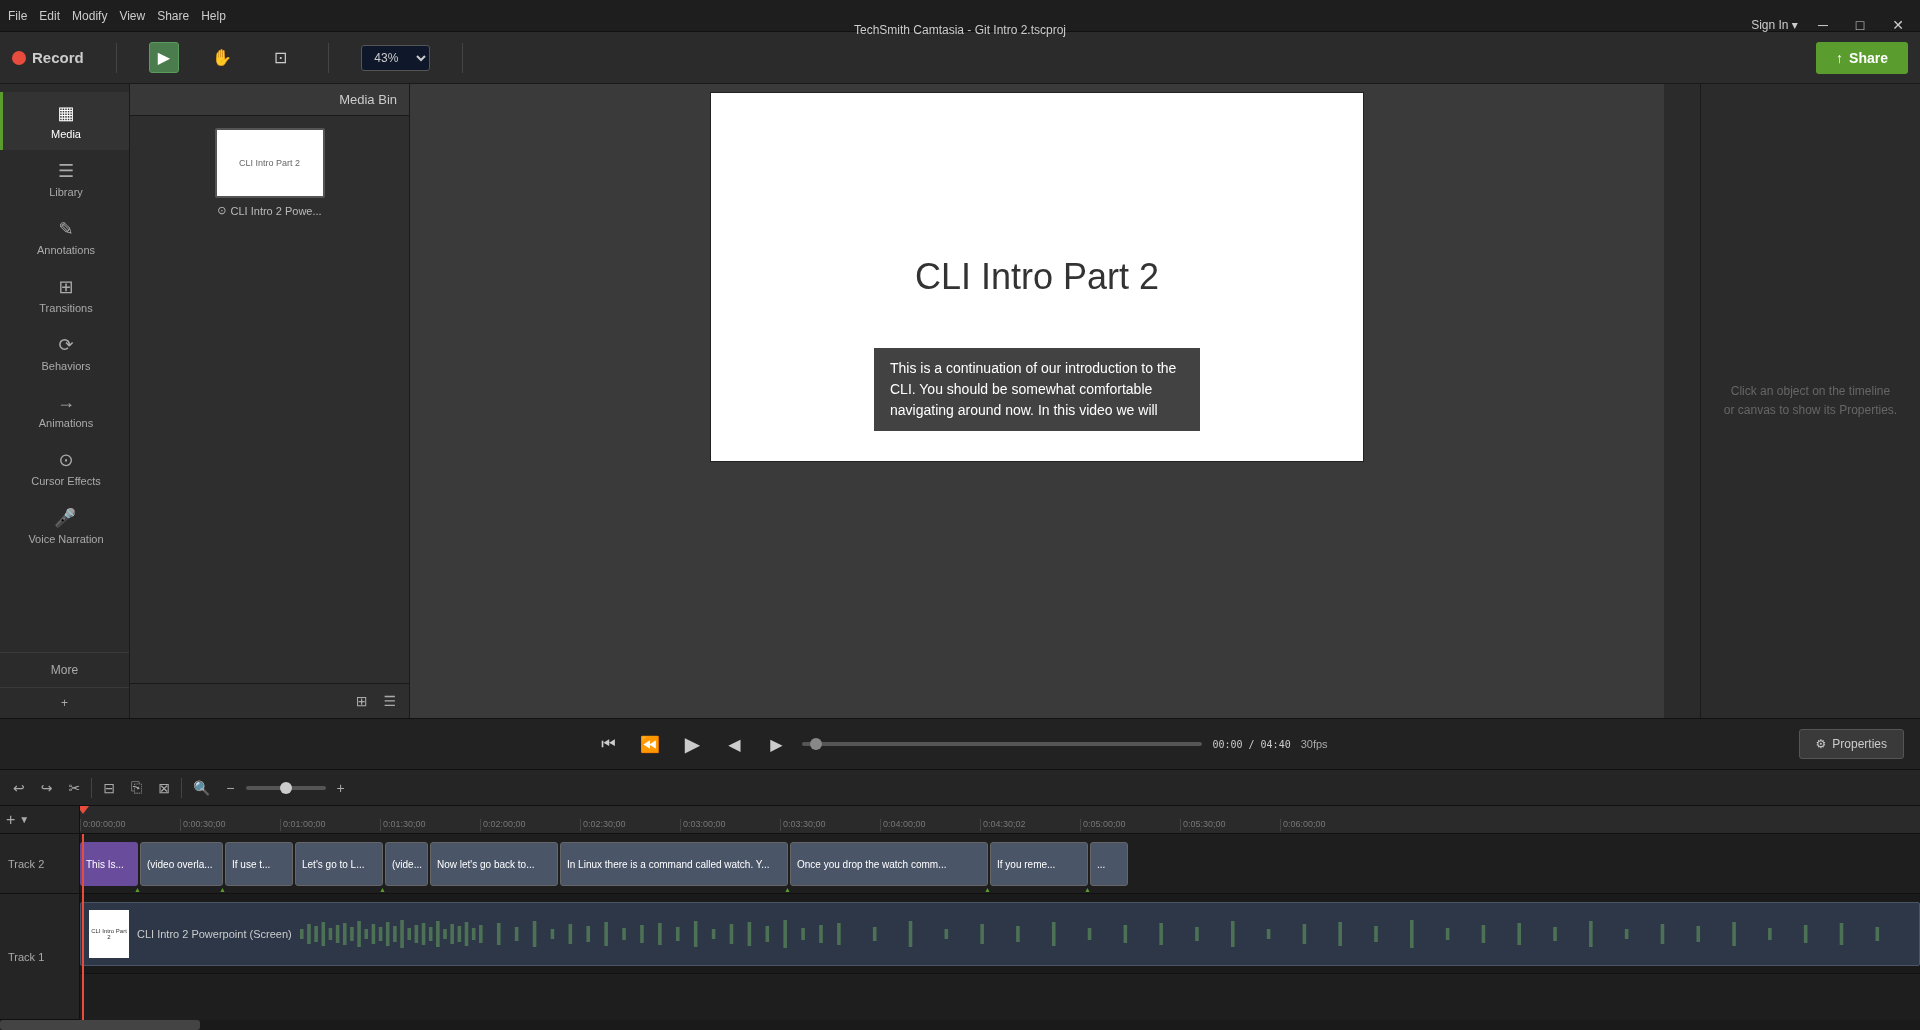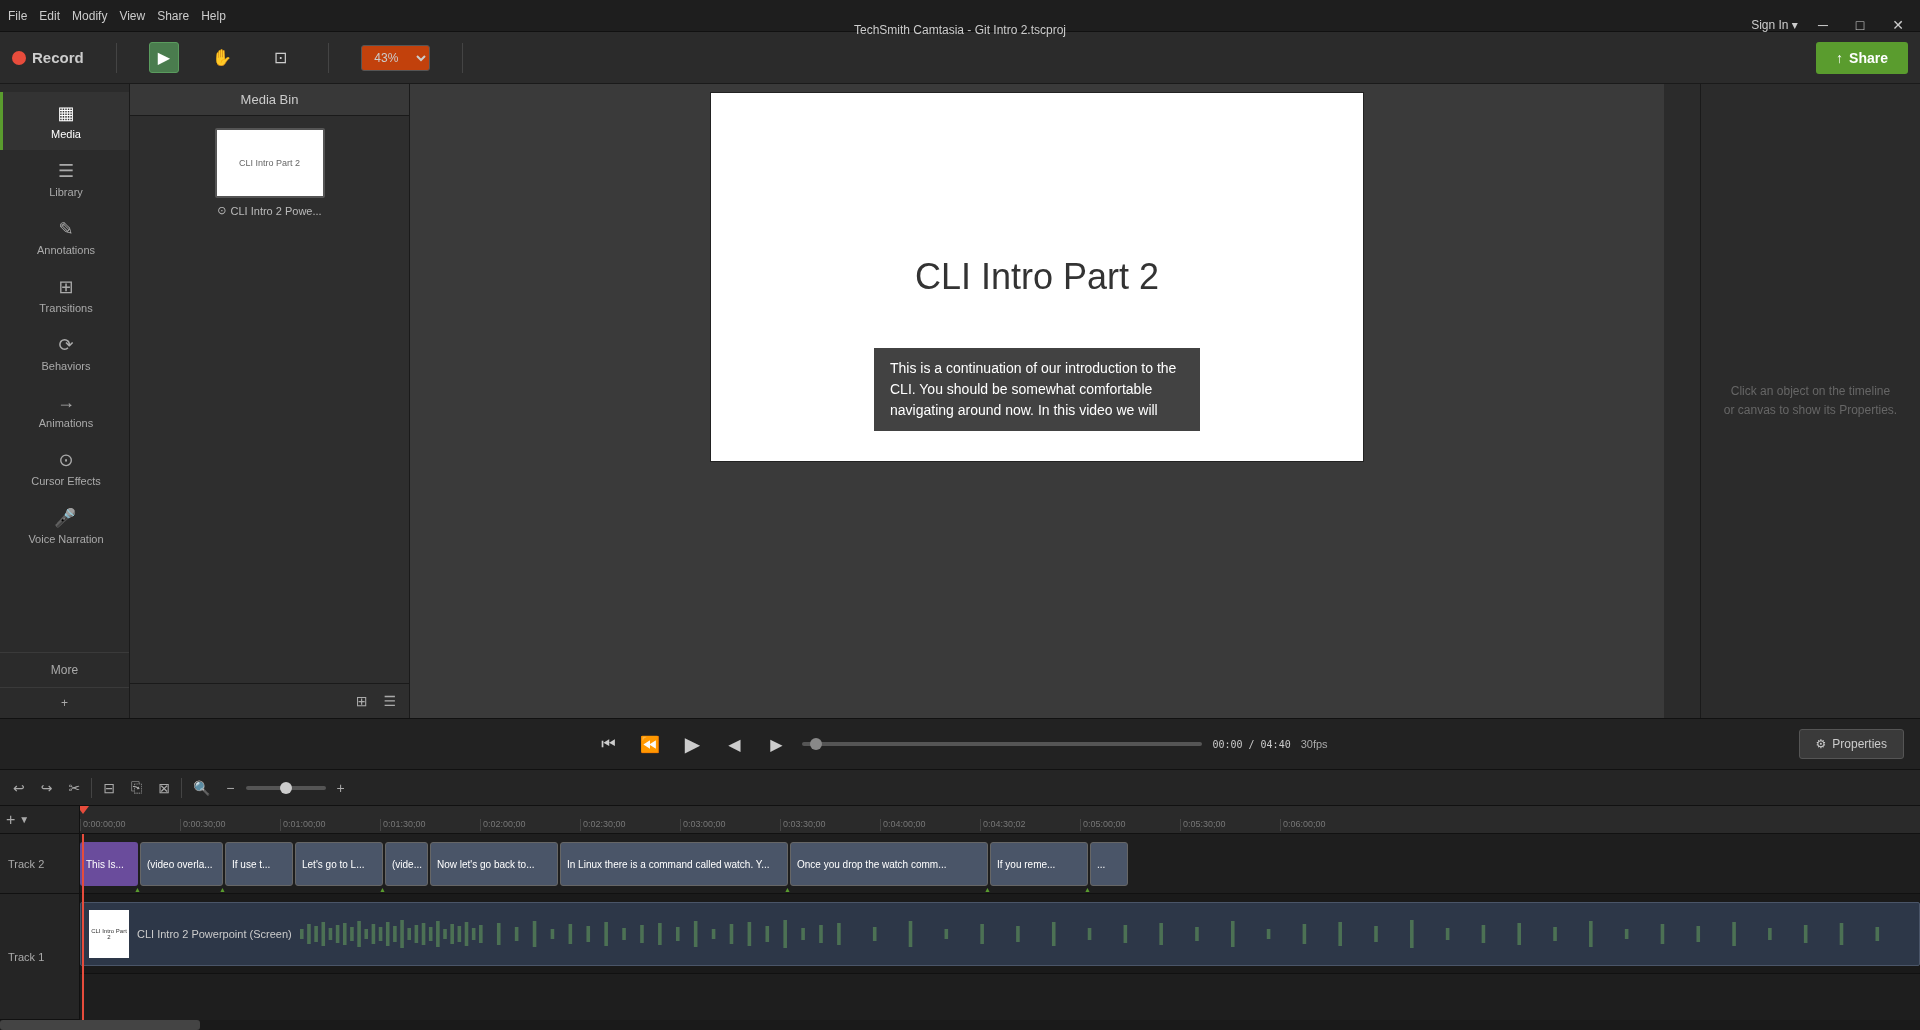--- a/index.html
+++ b/index.html
@@ -12,38 +12,38 @@
     #titlebar .title { position: absolute; left: 50%; transform: translateX(-50%); font-size: 12px; color: #ccc; margin-top: 28px; }
     #titlebar .win-btn { background: none; border: none; color: #ccc; font-size: 14px; cursor: pointer; padding: 2px 8px; }
 
     
     #toolbar { background: #2b2b2b; height: 52px; display: flex; align-items: center; padding: 0 12px; gap: 24px; border-bottom: 1px solid #1a1a1a; flex-shrink: 0; }
     .record-btn { display: flex; align-items: center; gap: 6px; color: #ccc; font-size: 15px; font-weight: bold; }
     .record-dot { width: 14px; height: 14px; border-radius: 50%; background: #e74c3c; }
     .toolbar-sep { width: 1px; height: 30px; background: #444; margin: 0 8px; }
     .tool-btn { background: none; border: 1px solid transparent; color: #ccc; padding: 5px 8px; cursor: pointer; border-radius: 3px; font-size: 16px; }
     .tool-btn.active { background: #4a7c4e; border-color: #5a9c5e; color: #fff; }
-    .zoom-select { background: #c2410c; border: 1px solid #555; color: #ccc; padding: 4px 8px; border-radius: 3px; font-size: 12px; cursor: pointer; }
+    .zoom-select { background: #0f172a; border: 1px solid #555; color: #ccc; padding: 4px 8px; border-radius: 3px; font-size: 12px; cursor: pointer; }
     .share-btn { margin-left: auto; background: #5a9c2e; border: none; color: #fff; padding: 8px 20px; border-radius: 3px; font-size: 14px; font-weight: bold; cursor: pointer; display: flex; align-items: center; gap: 6px; }
     .sign-in { color: #ccc; font-size: 12px; cursor: pointer; display: flex; align-items: center; gap: 4px; }
 
     
     #main { display: flex; flex: 1; overflow: hidden; }
 
     
     #sidebar { width: 130px; background: #2b2b2b; border-right: 1px solid #1a1a1a; display: flex; flex-direction: column; flex-shrink: 0; padding-top: 8px; }
     .sidebar-item { display: flex; flex-direction: column; align-items: center; padding: 10px 4px; cursor: pointer; color: #aaa; font-size: 11px; gap: 4px; border-left: 3px solid transparent; }
     .sidebar-item.active { color: #fff; border-left-color: #5a9c2e; background: #333; }
     .sidebar-icon { font-size: 18px; }
     .sidebar-more { margin-top: auto; padding: 10px; text-align: center; cursor: pointer; color: #aaa; border-top: 1px solid #3a3a3a; }
     .sidebar-add { padding: 8px; cursor: pointer; color: #aaa; text-align: center; border-top: 1px solid #3a3a3a; }
 
     
     #media-bin { width: 280px; background: #2e2e2e; border-right: 1px solid #1a1a1a; display: flex; flex-direction: column; flex-shrink: 0; }
-    .panel-header { background: #383838; padding: 8px 12px; font-size: 13px; color: #ccc; text-align: center; border-bottom: 1px solid #1a1a1a; display: flex; align-items: center; justify-content: center; }
+    .panel-header { background: #383838; padding: 8px 12px; font-size: 13px; color: #ccc; text-align: center; border-bottom: 1px solid #1a1a1a; display: flex; align-items: center; justify-content: flex-end; }
     .media-content { flex: 1; padding: 12px; }
     .media-item { display: flex; flex-direction: column; align-items: center; gap: 6px; cursor: pointer; }
     .media-thumb { width: 110px; height: 70px; background: #fff; border: 2px solid #555; border-radius: 2px; display: flex; align-items: center; justify-content: center; font-size: 10px; color: #333; text-align: center; overflow: hidden; }
     .media-thumb-inner { font-size: 9px; color: #666; padding: 4px; }
     .media-label { font-size: 11px; color: #bbb; display: flex; align-items: center; gap: 4px; }
     .media-bottom { display: flex; align-items: center; justify-content: flex-end; padding: 6px 8px; gap: 6px; border-top: 1px solid #1a1a1a; }
     .view-btn { background: none; border: none; color: #aaa; font-size: 14px; cursor: pointer; padding: 3px 5px; }
 
     
     #canvas-area { flex: 1; background: #3a3a3a; display: flex; flex-direction: column; align-items: center; justify-content: flex-start; padding-top: 8px; position: relative; }

